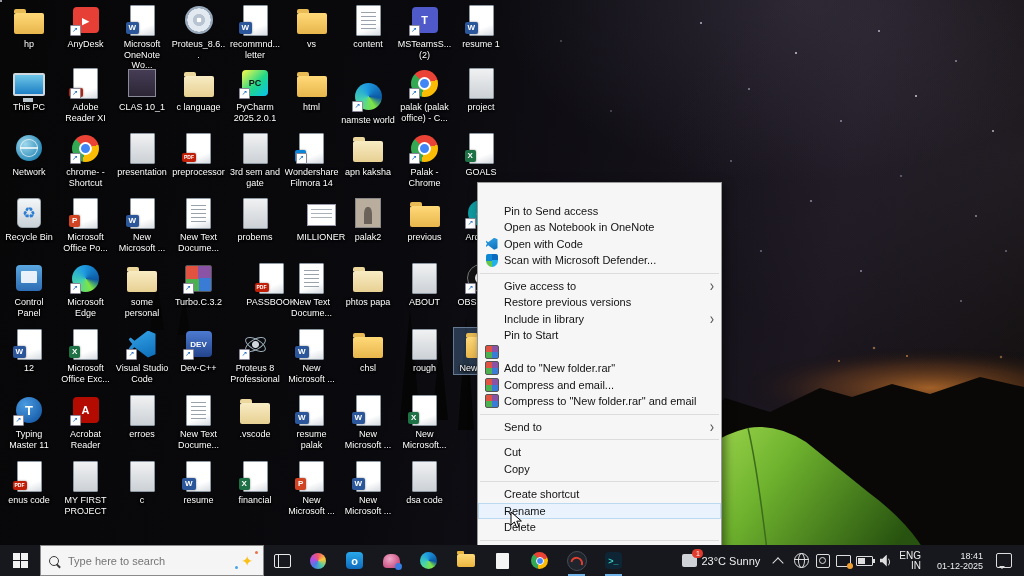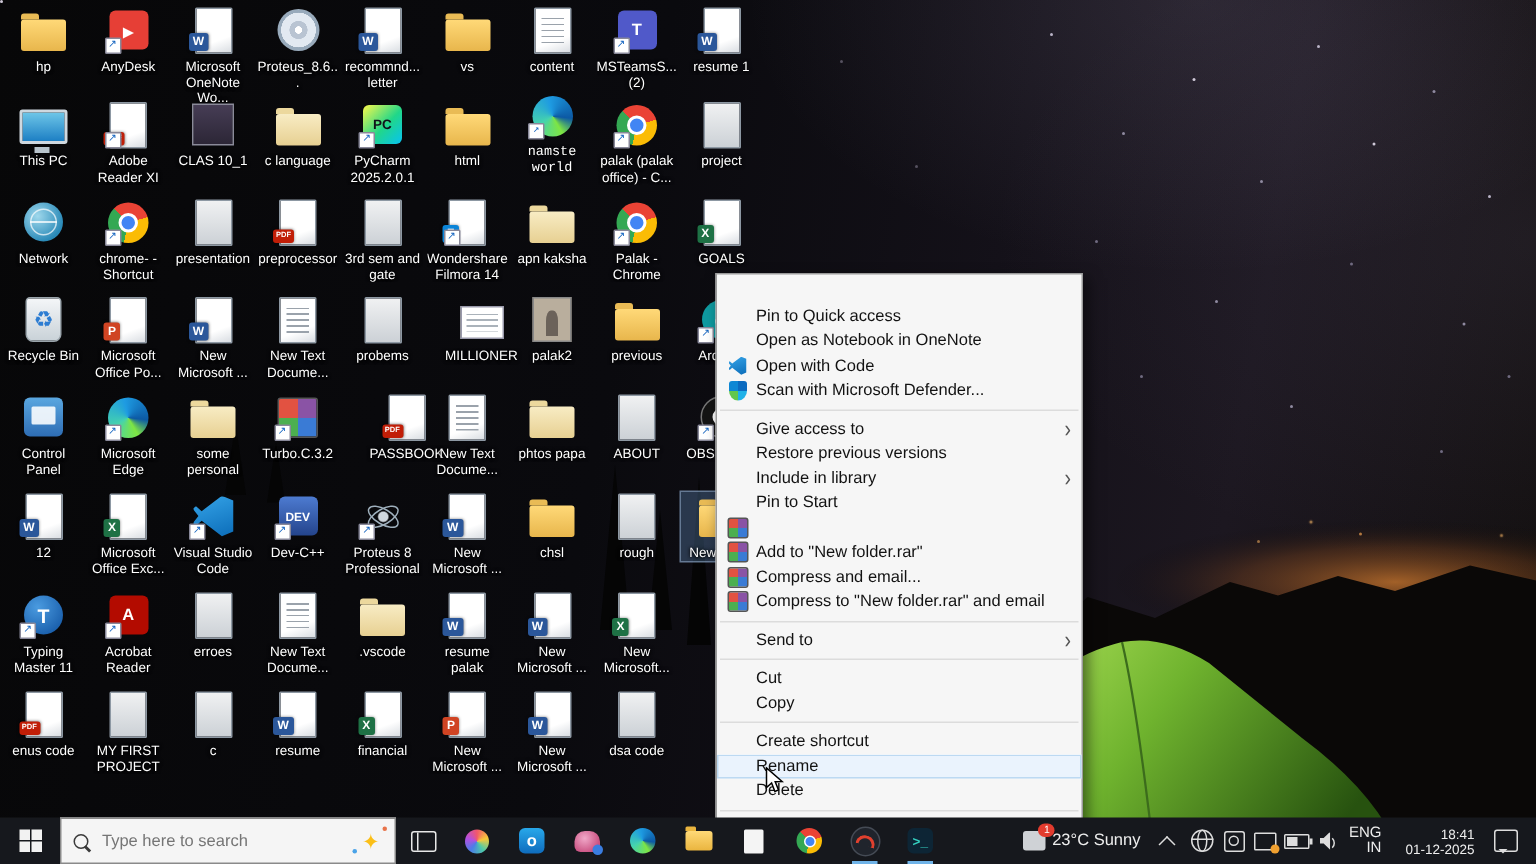--- a/index.html
+++ b/index.html
@@ -130,21 +130,21 @@
   .ix::before{content:'';position:absolute;top:-3px;left:0;width:7px;height:3px;background:#eab53f;border-radius:1px 1px 0 0}
   .in{width:13px;height:16px;background:#f4f4f4;border-radius:1px}
   .ic2{width:17px;height:17px;border-radius:50%;background:conic-gradient(from -45deg,#ea4335 0 33%,#fbbc05 0 66%,#34a853 0);position:relative}
   .ic2::after{content:'';position:absolute;inset:4.5px;background:#4285f4;border:1.5px solid #fff;border-radius:50%}
   .is{width:18px;height:18px;border-radius:50%;background:#20242c;border:1px solid #454b55;position:relative}
   .is::after{content:'';position:absolute;left:3px;top:5px;width:9px;height:5px;border:2px solid #e0402e;border-bottom:none;border-radius:9px 9px 0 0;transform:rotate(18deg)}
   .it{width:17px;height:17px;border-radius:4px;background:#0d2535;color:#35d0c0;font-size:9px;font-weight:bold;
       display:flex;align-items:center;justify-content:center}
   
   #tray{margin-left:auto;display:flex;align-items:center;height:31px}
-  .wchip{display:flex;align-items:flex-start;gap:4px;padding:0 9px;font-size:11px}
+  .wchip{display:flex;align-items:center;gap:4px;padding:0 9px;font-size:11px}
   .wic{width:15px;height:13px;background:#cfd2d6;border-radius:2px;position:relative}
   .wic .bdg{position:absolute;top:-5px;right:-6px;min-width:9px;height:9px;border-radius:5px;background:#e23b2e;
       color:#fff;font-size:7px;line-height:9px;text-align:center;padding:0 1px}
   .chev{width:7px;height:7px;border-left:1.6px solid #ddd;border-top:1.6px solid #ddd;transform:rotate(45deg);
       margin:4px 9px 0 5px}
   .tico{width:21px;height:31px;display:flex;align-items:center;justify-content:center}
   .globe{width:13px;height:13px;border:1.2px solid #ddd;border-radius:50%;position:relative}
   .globe::before{content:'';position:absolute;inset:-1px 3px;border:1px solid #ddd;border-radius:50%}
   .globe::after{content:'';position:absolute;left:-1px;right:-1px;top:5px;border-top:1px solid #ddd}
   .sqic{width:12px;height:12px;border:1.3px solid #ddd;border-radius:2px;position:relative}
@@ -293,21 +293,21 @@
         <span class="sa">↗</span>
       </div>
       <div class="lab">PyCharm 2025.2.0.1</div>
     </div>
     <div class="cell" style="left: 284.5px; top: 67px;">
       <div class="dic">
         <div class="fld"></div>
       </div>
       <div class="lab">html</div>
     </div>
-    <div class="cell" style="left: 341px; top: 61px; font-family: Liberation Mono, monospace;">
+    <div class="cell" style="left: 341px; top: 80px;">
       <div class="dic">
         <div class="edg"></div>
         <span class="sa">↗</span>
       </div>
       <div class="lab">namste world</div>
     </div>
     <div class="cell" style="left: 397.5px; top: 67px;">
       <div class="dic">
         <div class="chr"></div>
         <span class="sa">↗</span>
@@ -679,21 +679,21 @@
       <div class="lab">dsa code</div>
     </div>
   </div>
 
 <div id="cmenu">
     <div class="mi bold">
       <span class="ico"></span>
     </div>
     <div class="mi">
       <span class="ico"></span>
-      <span class="lbl">Pin to Quick access</span>
+      <span class="lbl">Pin to Send access</span>
     </div>
     <div class="mi">
       <span class="ico"></span>
       <span class="lbl">Open as Notebook in OneNote</span>
     </div>
     <div class="mi">
       <span class="ico">
         <span class="mvsc"></span>
       </span>
       <span class="lbl">Open with Code</span>

